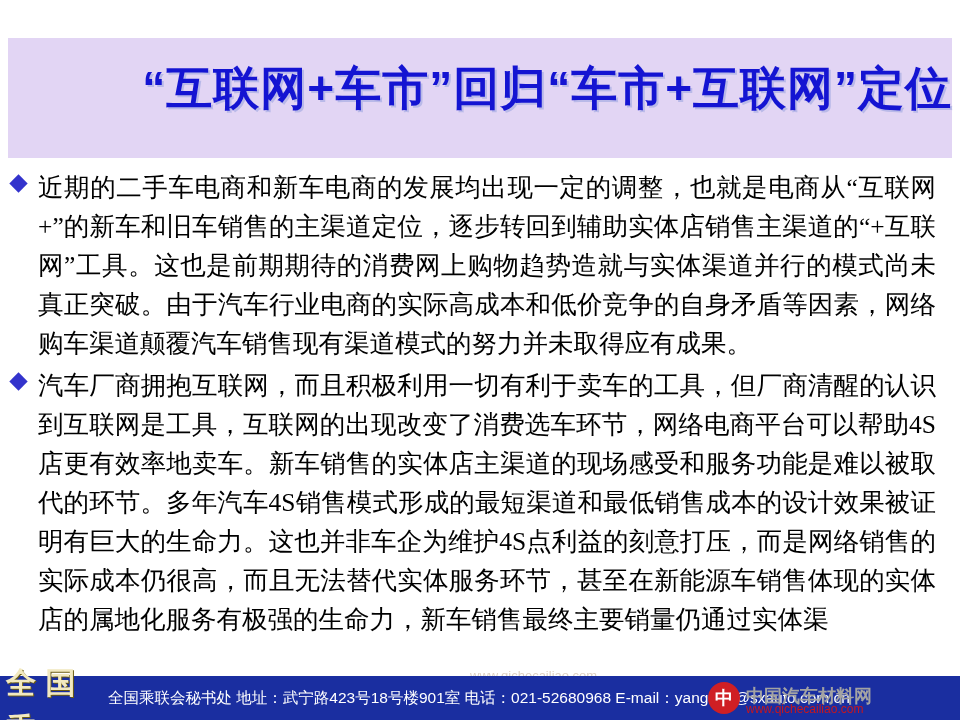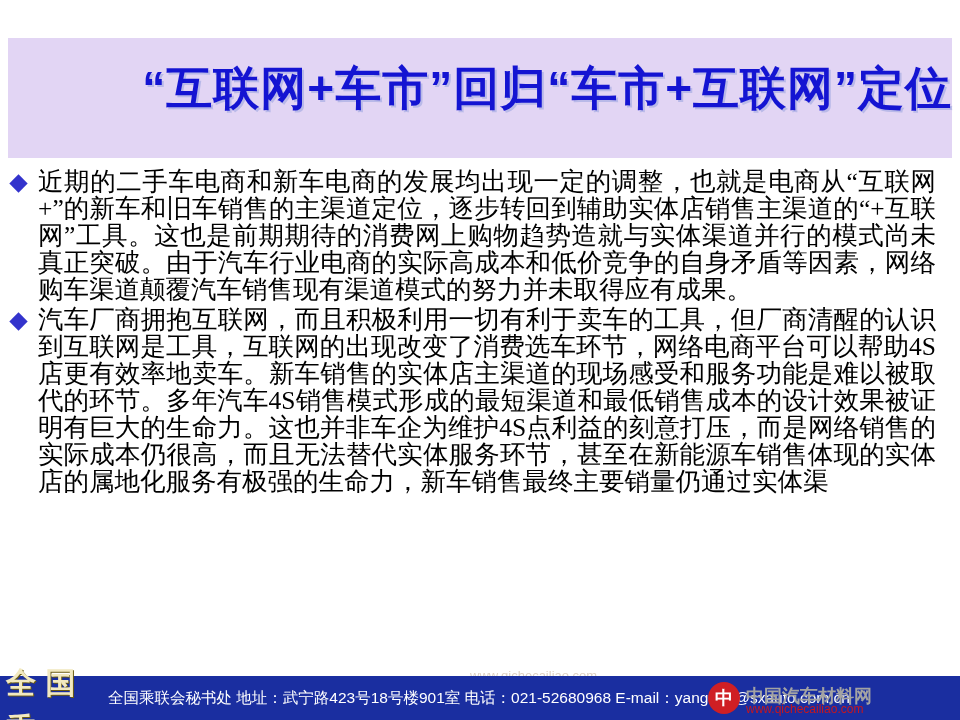--- a/index.html
+++ b/index.html
@@ -51,21 +51,21 @@
   .body-area {
     position: absolute;
     left: 12px;
     top: 168px;
     width: 936px;
     height: 508px;
   }
   .para {
     position: relative;
     font-size: 25.5px;
-    line-height: 27px;
+    line-height: 39px;
     color: #000000;
     text-align: justify;
     text-align-last: left;
     text-justify: inter-ideograph;
     margin: 0 12px 3px 0;
     padding-left: 26px;
     font-family: "Liberation Serif", serif;
     font-weight: normal;
   }
   .bullet {

